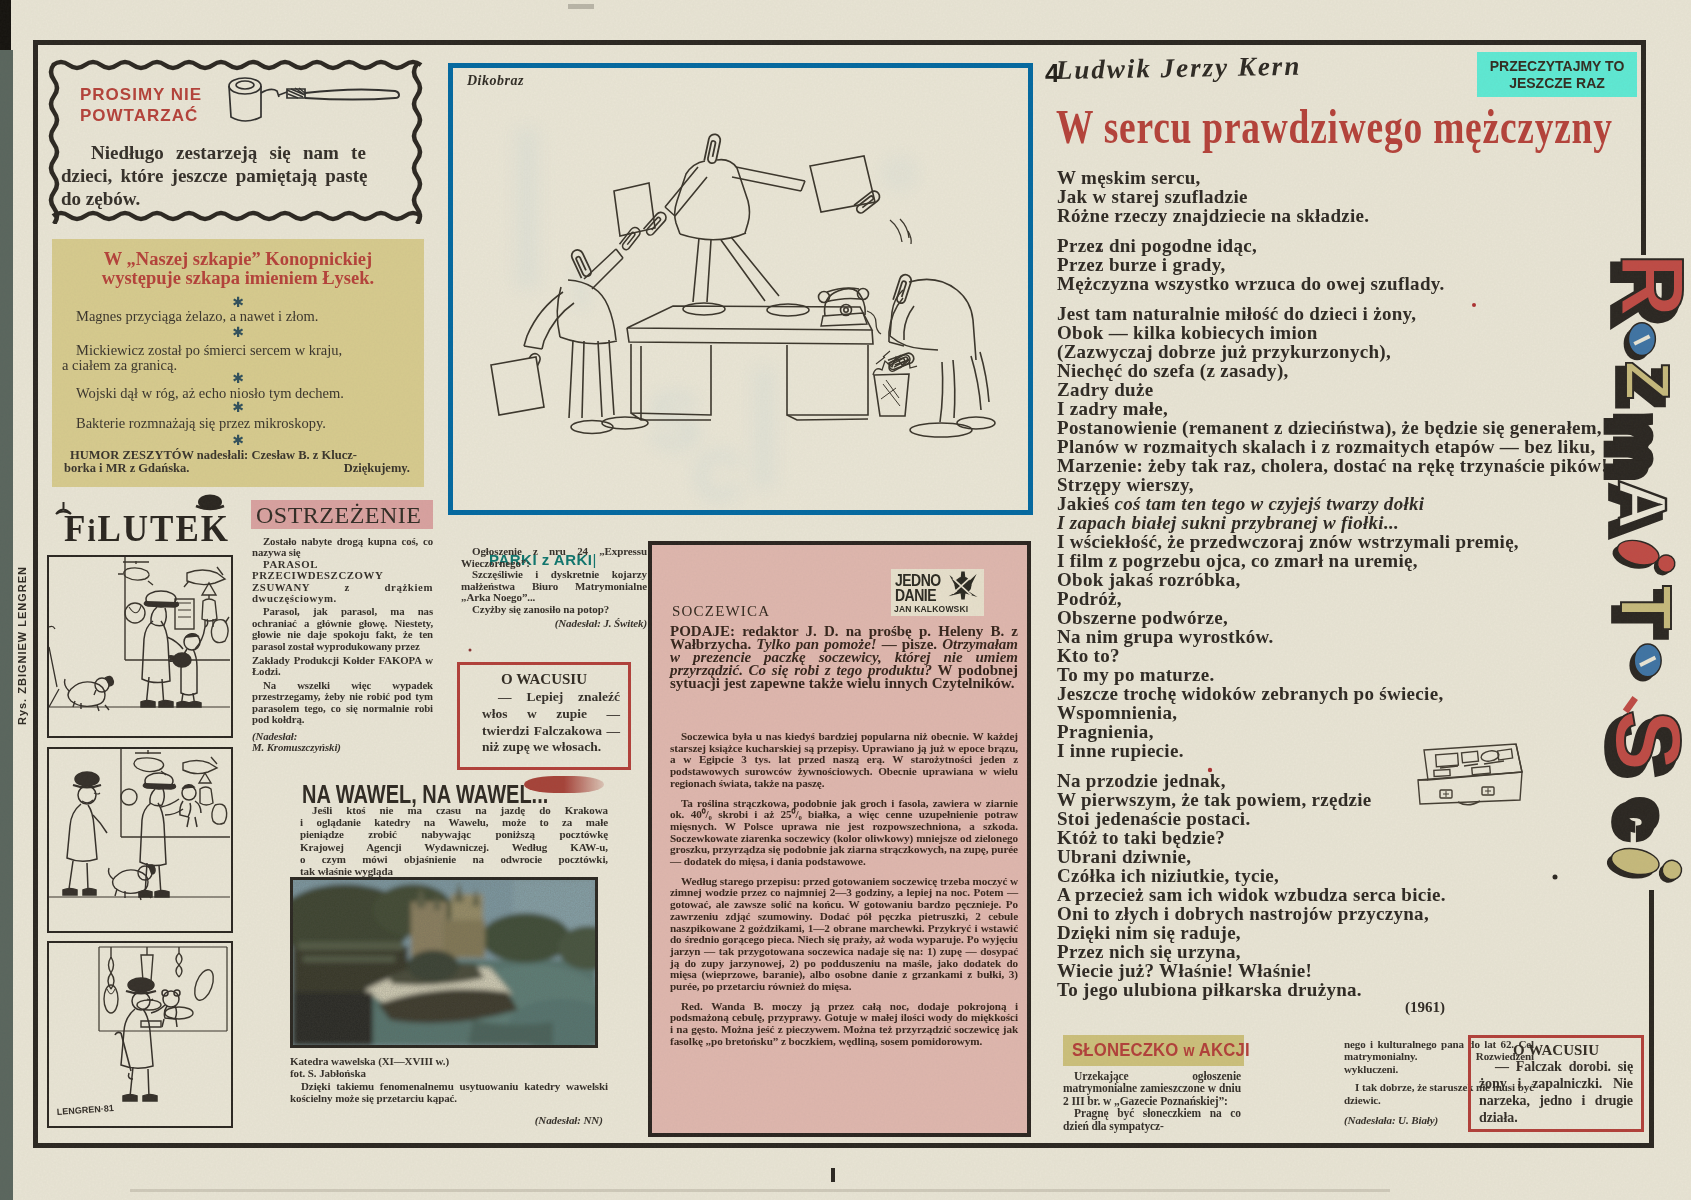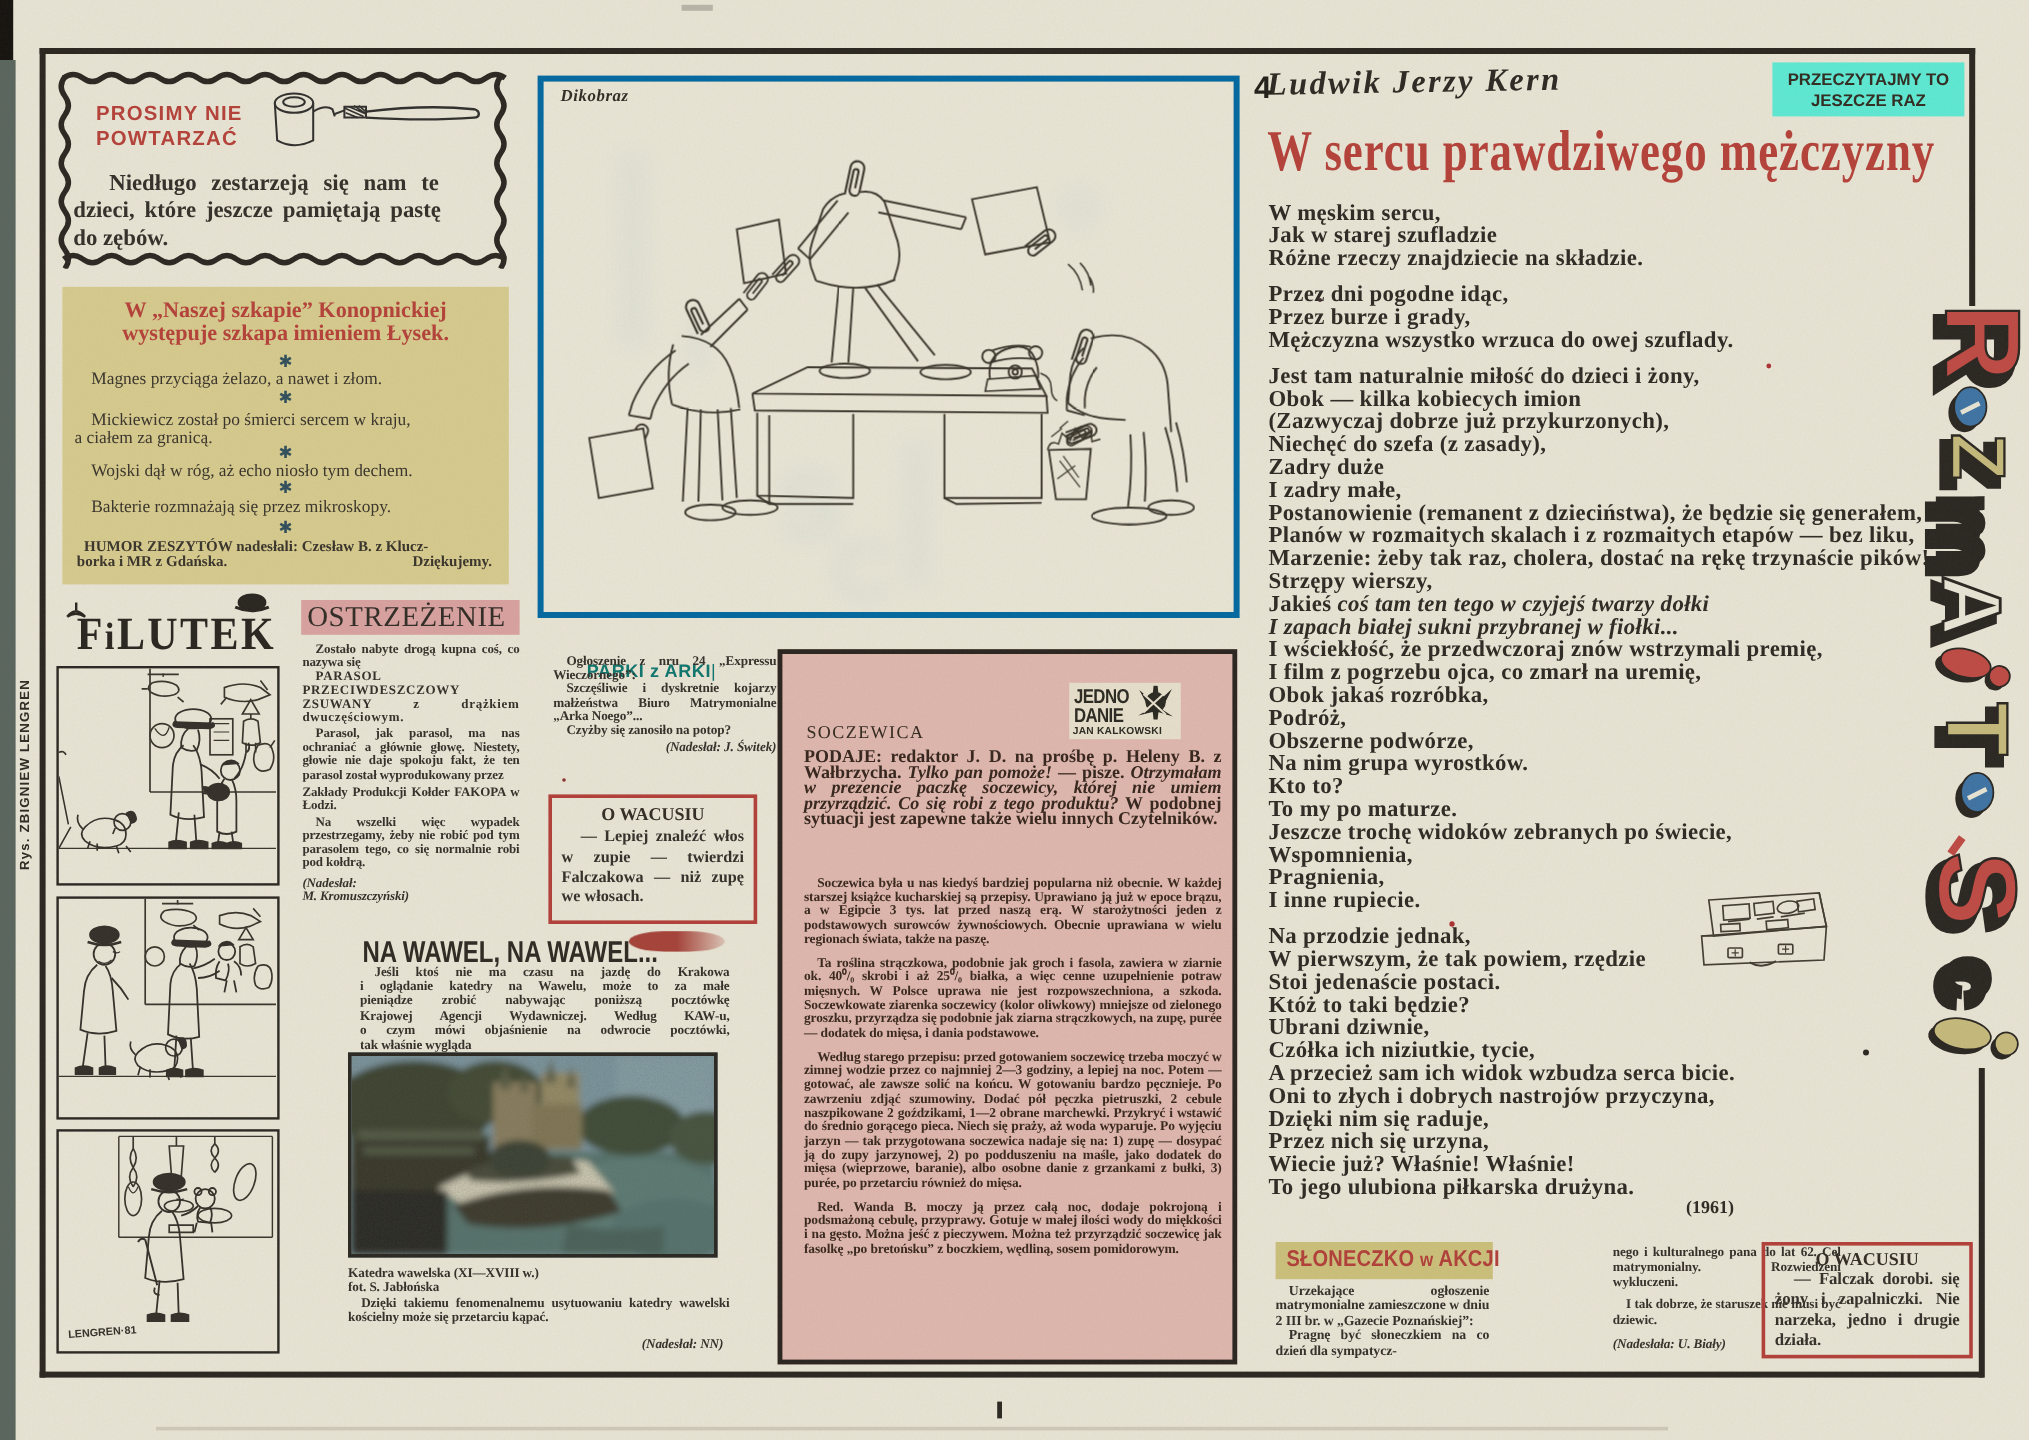--- a/index.html
+++ b/index.html
@@ -304,21 +304,21 @@
 <div class="abs" style="left:489px;top:552px;font:bold 15px/15px 'Liberation Sans',sans-serif;color:#0f766e;letter-spacing:.5px">PARKI z ARKI<span style="font-weight:normal">|</span></div>
 <div class="abs t" style="left:461px;top:546px;width:186px">
 <p>Ogłoszenie z nru 24 „Expressu Wieczornego”:</p>
 <p>Szczęśliwie i dyskretnie kojarzy małżeństwa Biuro Matrymonialne „Arka Noego”...</p>
 <p>Czyżby się zanosiło na potop?</p>
 <p class="it" style="text-align:right;text-indent:0;margin-top:3px">(Nadesłał: J. Świtek)</p>
 </div>
 
 <div class="abs" style="left:457px;top:662px;width:174px;height:108px;border:3px solid #b2403a">
 <div class="ctr" style="margin-top:6px;font:bold 15px/16px 'Liberation Serif',serif;color:#332d25">O WACUSIU</div>
-<div class="t" style="margin:2px 8px 0 8px;font-size:13.5px;line-height:16.8px;letter-spacing:0">
+<div class="t" style="margin:2px 8px 0 22px;font-size:13.5px;line-height:16.8px;letter-spacing:0">
       <p style="text-indent:16px">— Lepiej znaleźć włos w zupie — twierdzi Falczakowa — niż zupę we włosach.</p>
     </div>
 </div>
 
 <div class="abs" style="left:302px;top:782px;font:bold 25px/25px 'Liberation Sans',sans-serif;color:#2f2a23;transform:scaleX(0.8);transform-origin:left top;white-space:nowrap">NA WAWEL, NA WAWEL...</div>
 <div class="abs" style="left:524px;top:776px;width:80px;height:17px;background:linear-gradient(90deg,#b2403a 50%,rgba(178,64,58,.2));border-radius:45%/60%;mix-blend-mode:multiply;opacity:.95"></div>
 <div class="abs t" style="left:300px;top:804px;width:308px;line-height:12.2px">
 <div class="jl" style="text-indent:12px">Jeśli ktoś nie ma czasu na jazdę do Krakowa</div>
 <div class="jl">i oglądanie katedry na Wawelu, może to za małe</div>
 <div class="jl">pieniądze zrobić nabywając poniższą pocztówkę</div>

